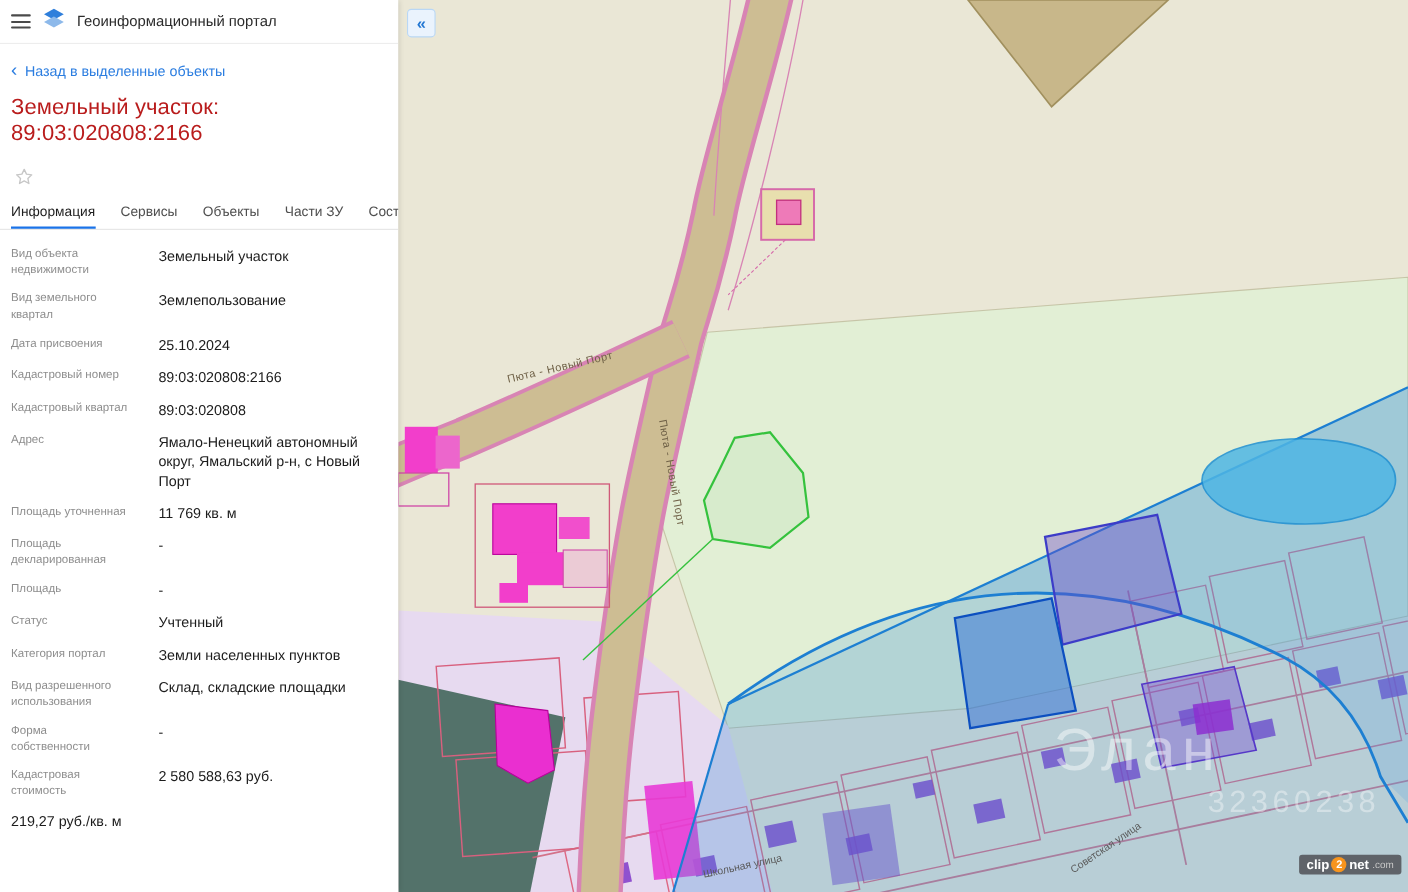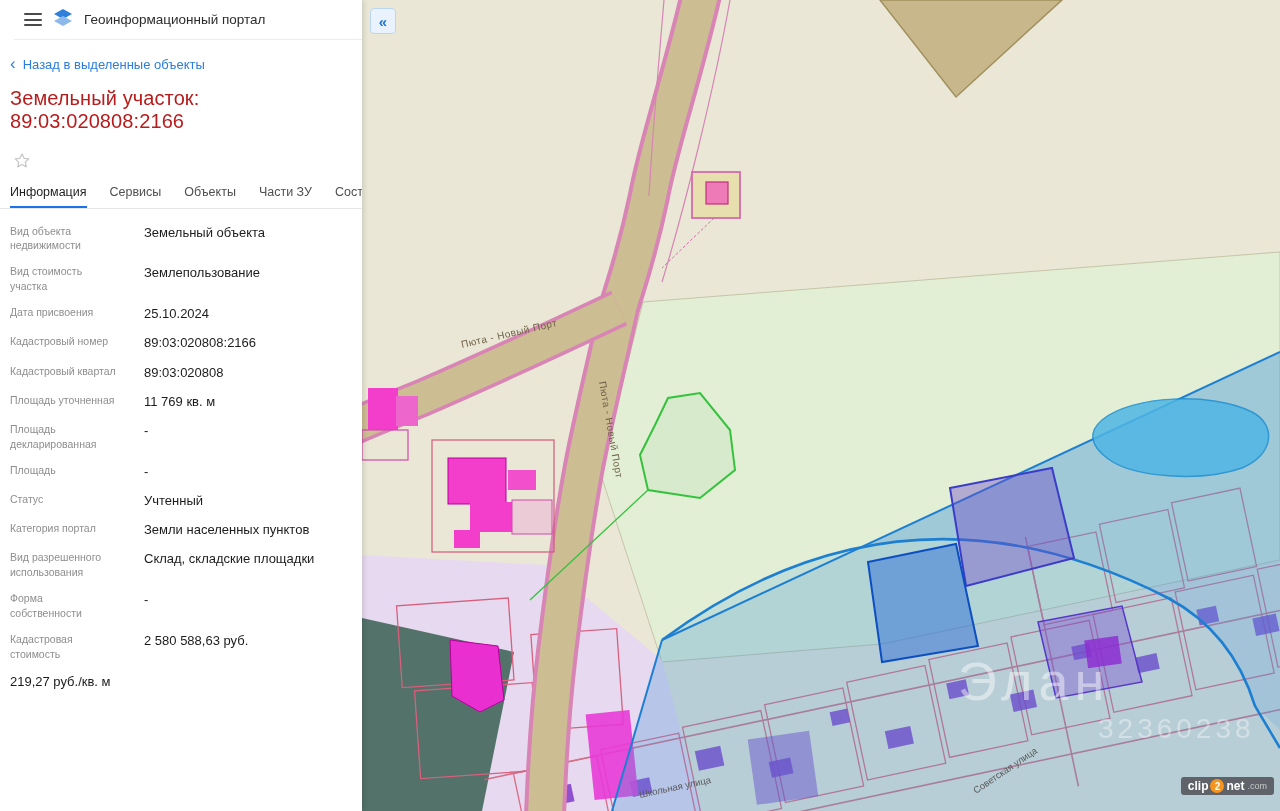--- a/index.html
+++ b/index.html
@@ -1,21 +1,21 @@
 <!DOCTYPE html>
 <html><head>
 <meta charset="utf-8">
 <style>
   html,body{margin:0;padding:0;overflow:hidden;background:#fff;}
   *{box-sizing:border-box;}
   .app{width:1280px;height:811px;display:flex;font-family:"Liberation Sans",sans-serif;position:relative;}
 
   
   .sidebar{width:362px;flex:none;background:#fff;position:relative;z-index:3;box-shadow:2px 0 5px rgba(0,0,0,.12);height:811px;overflow:hidden;}
-  .topbar{display:flex;align-items:center;height:40px;padding:0 10px;gap:10px;border-bottom:1px solid #ededed;margin-left:14px;}
+  .topbar{display:flex;align-items:center;height:40px;padding:0 10px;gap:10px;border-bottom:1px solid #ededed;}
   .hamburger{width:18px;display:flex;flex-direction:column;gap:3.5px;cursor:pointer;padding:2px 0;}
   .hamburger span{display:block;height:2px;background:#4a4a4a;border-radius:1px;}
   .app-title{font-size:13.5px;color:#2b2b2b;font-weight:500;}
   .back{margin:17px 10px 0;display:flex;align-items:center;gap:7px;color:#2b7de0;font-size:13px;cursor:pointer;}
   .back .chev{font-size:17px;line-height:1;margin-top:-2px;}
   h1.page-title{margin:15px 10px 0;font-size:20px;font-weight:500;color:#b91c1c;letter-spacing:.1px;}
   .fav{margin:16px 10px 4px;width:24px;height:24px;display:flex;align-items:center;justify-content:center;cursor:pointer;}
   .tabs{display:flex;padding:0 8px 0 10px;border-bottom:1px solid #e5e5e5;margin-top:4px;position:relative;}
   .tab{font-size:12.5px;color:#4f4f4f;padding:8px 0 9px;margin-right:23px;white-space:nowrap;cursor:pointer;}
   .tab.active{color:#1f1f1f;box-shadow:inset 0 -2px 0 #1a73e8;}
@@ -72,37 +72,41 @@
       <div class="tab active">Информация</div>
         <div class="tab">Сервисы</div>
         <div class="tab">Объекты</div>
         <div class="tab">Части ЗУ</div>
         <div class="tab">Состав</div>
     </nav>
 
     <div class="fields">
         <div class="frow">
           <div class="flabel">Вид объекта недвижимости</div>
-          <div class="fvalue">Земельный объекта</div>
-        </div>
-        <div class="frow">
-          <div class="flabel">Вид стоимость участка</div>
+          <div class="fvalue">Земельный участок</div>
+        </div>
+        <div class="frow">
+          <div class="flabel">Вид земельного квартал</div>
           <div class="fvalue">Землепользование</div>
         </div>
         <div class="frow">
           <div class="flabel">Дата присвоения</div>
           <div class="fvalue">25.10.2024</div>
         </div>
         <div class="frow">
           <div class="flabel">Кадастровый номер</div>
           <div class="fvalue">89:03:020808:2166</div>
         </div>
         <div class="frow">
           <div class="flabel">Кадастровый квартал</div>
           <div class="fvalue">89:03:020808</div>
+        </div>
+        <div class="frow">
+          <div class="flabel">Адрес</div>
+          <div class="fvalue">Ямало-Ненецкий автономный округ, Ямальский р-н, с Новый Порт</div>
         </div>
         <div class="frow">
           <div class="flabel">Площадь уточненная</div>
           <div class="fvalue">11 769 кв. м</div>
         </div>
         <div class="frow">
           <div class="flabel">Площадь декларированная</div>
           <div class="fvalue">-</div>
         </div>
         <div class="frow">

